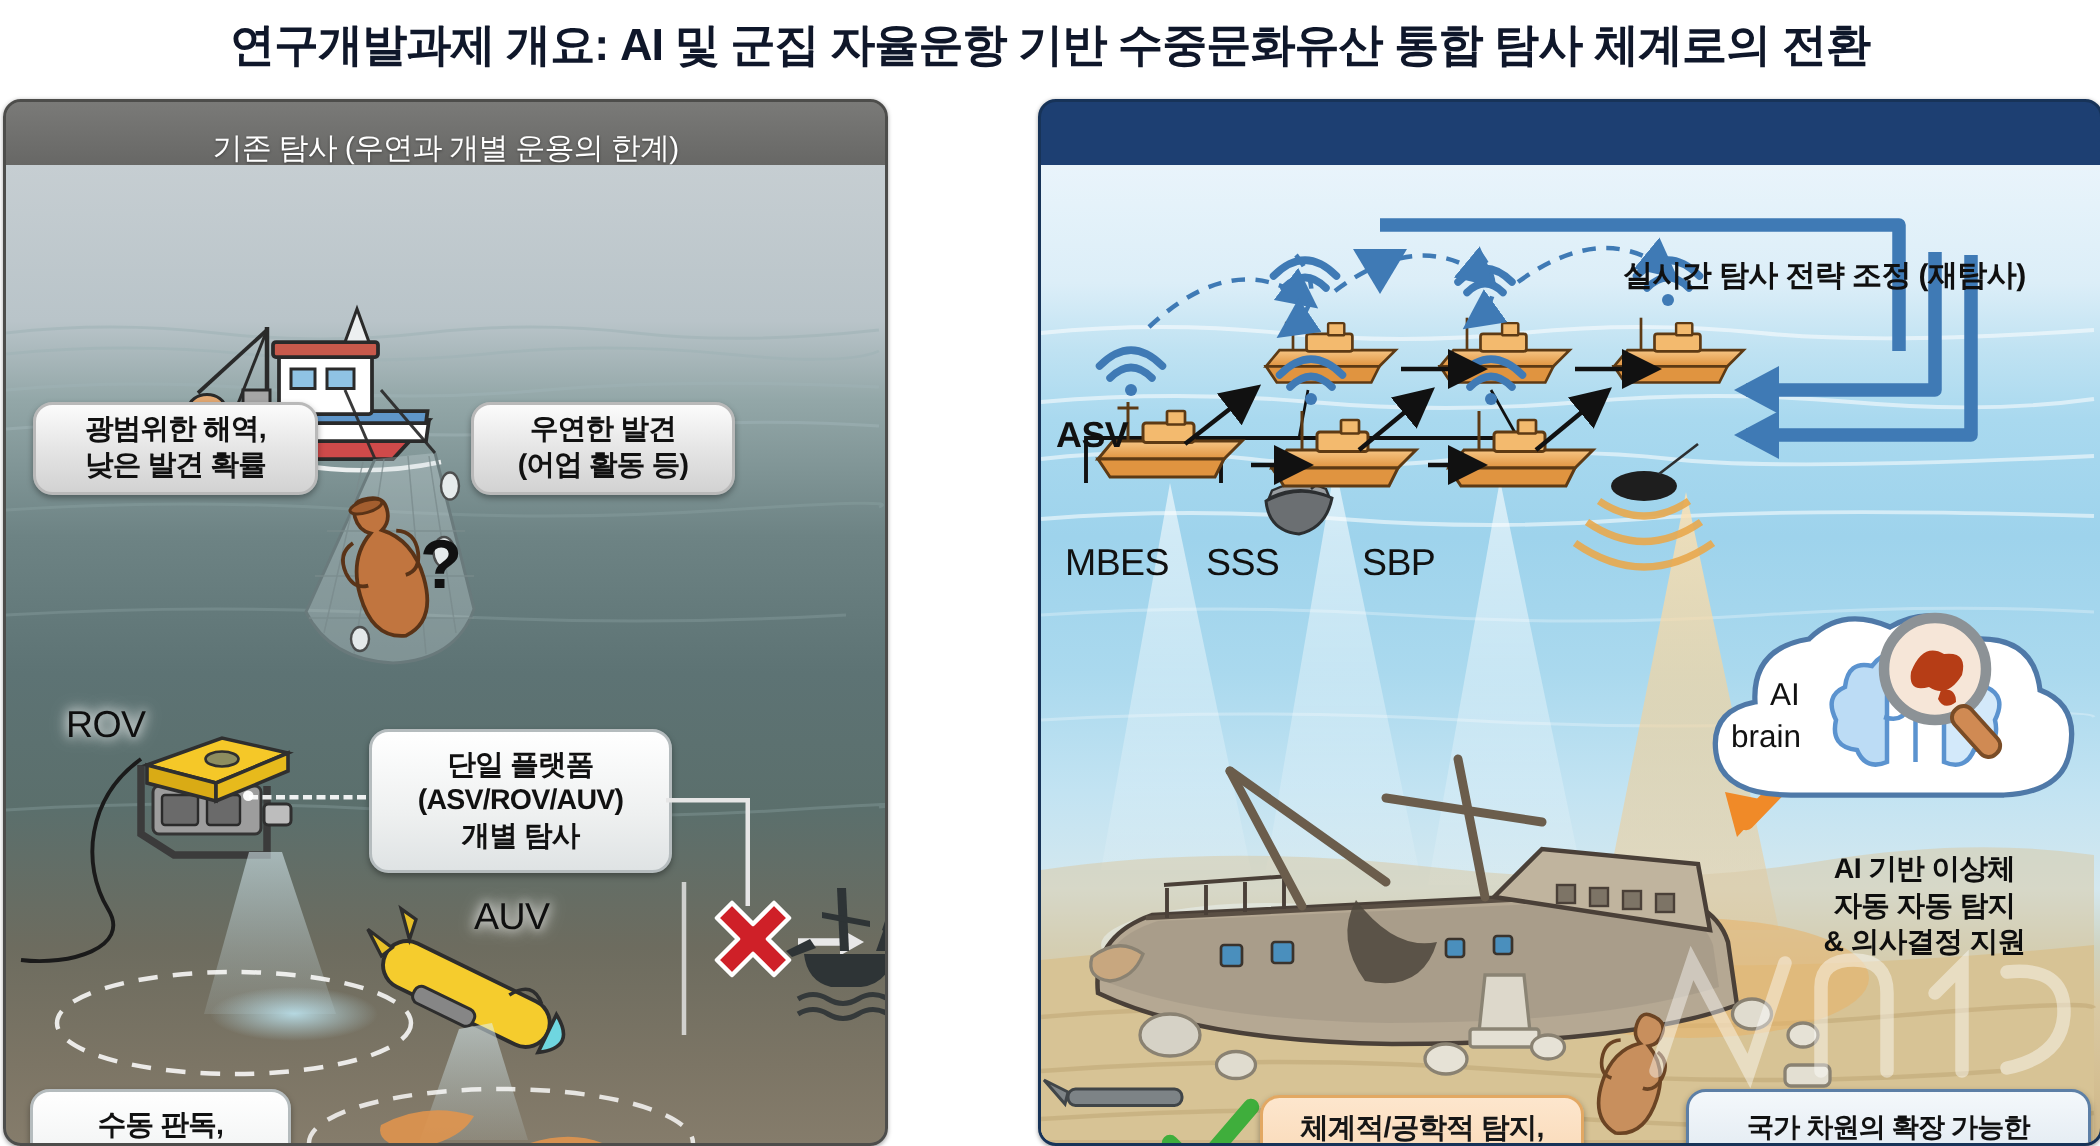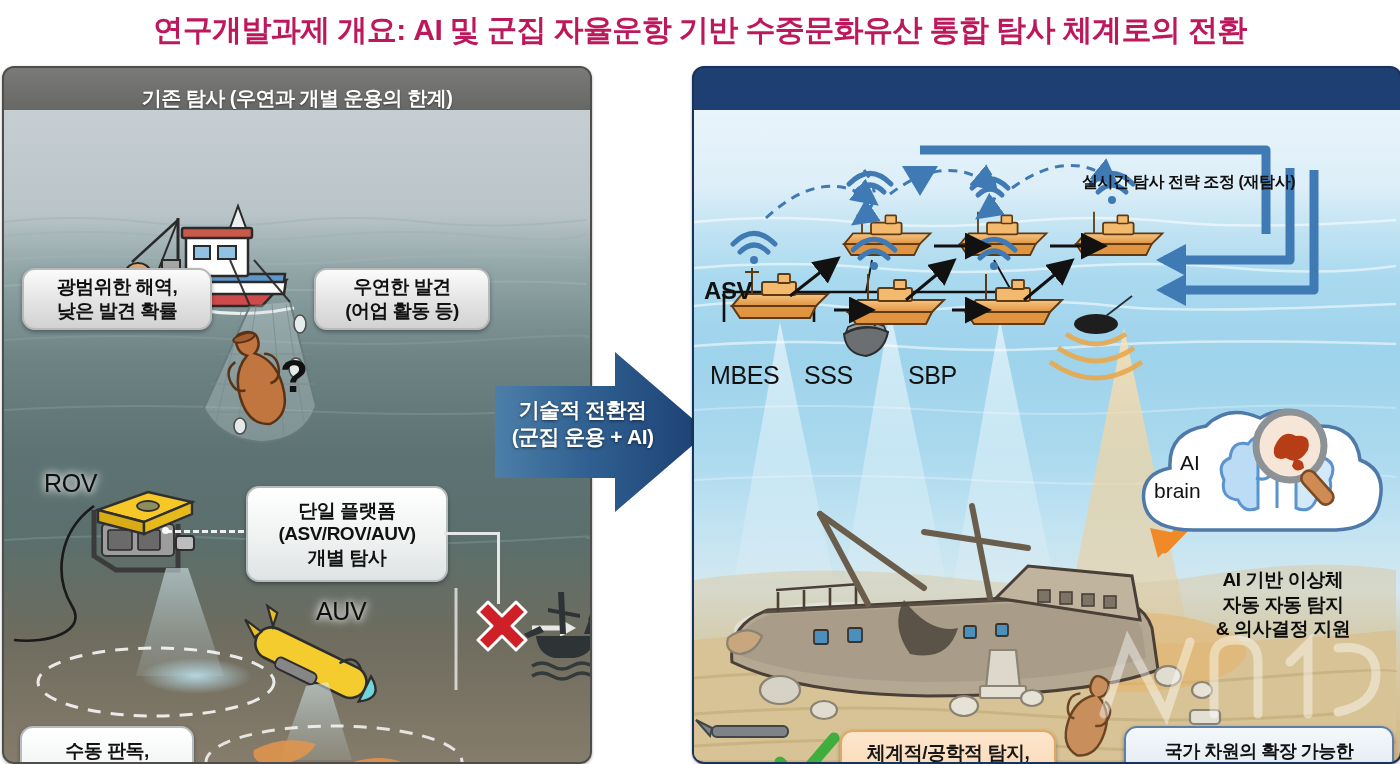--- a/index.html
+++ b/index.html
@@ -7,31 +7,31 @@
     width:1400px;height:764px;overflow:hidden;position:relative;
     font-family:"Liberation Sans","DejaVu Sans",sans-serif;
     -webkit-font-smoothing:antialiased;
   }
   #stage{position:relative;width:1400px;height:764px;background:#ffffff;}
 
   
   .page-title{
     position:absolute;left:0;top:4px;width:1400px;height:52px;
     display:flex;align-items:center;justify-content:center;
-    font-size:30px;font-weight:bold;color:#be185d;letter-spacing:-0.6px;
+    font-size:30px;font-weight:bold;color:#0f172a;letter-spacing:-0.6px;
     white-space:nowrap;
   }
 
   
   .panel{position:absolute;border-radius:12px;overflow:hidden;
          box-shadow:0 1px 3px rgba(0,0,0,.35);}
   .panel-head{
     position:absolute;left:0;top:0;width:100%;height:60px;
     display:flex;align-items:center;justify-content:center;
-    color:#fff;font-size:20px;font-weight:bold;letter-spacing:-0.5px;
+    color:#fff;font-size:20px;font-weight:normal;letter-spacing:-0.5px;
     white-space:nowrap;text-shadow:0 1px 2px rgba(0,0,0,.45);
   }
   .panel-body{position:absolute;left:0;top:42px;width:100%;bottom:0;overflow:hidden;}
 
   
   #panel-left{left:2px;top:66px;width:586px;height:694px;
     background:linear-gradient(#6f6f6d,#5d5d5b);border:2px solid #4d4d4b;}
   #panel-left .panel-head{background:linear-gradient(#7a7a78,#5f5f5d);}
   #left-body{background:
       linear-gradient(#c6ced2 0%,#b9c4c9 16%,#93a7a8 24%,#6d8384 38%,
@@ -272,34 +272,20 @@
       <div class="dotcap" style="left:158px;top:417px;"></div>
 
       <div style="position:absolute;left:440px;top:422px;width:56px;height:0;border-top:3px solid #e6e6e6;"></div>
       <div style="position:absolute;left:493px;top:422px;width:0;height:72px;border-left:3px solid #e6e6e6;"></div>
 
       <div class="lbl rov glow" style="left:40px;top:358px;">ROV</div>
       <div class="lbl auv glow" style="left:312px;top:486px;">AUV</div>
     </div>
   </div>
 
-  <div id="transition">
-    <svg width="215" height="160" viewBox="0 0 215 160">
-      <defs>
-        <linearGradient id="tgrad" x1="0" y1="0" x2="1" y2="0">
-          <stop offset="0%" stop-color="#4c7fa8"></stop>
-          <stop offset="45%" stop-color="#2f5f90"></stop>
-          <stop offset="100%" stop-color="#1d3f72"></stop>
-        </linearGradient>
-      </defs>
-      <path d="M0 34 L120 34 L120 0 L213 80 L120 160 L120 126 L0 126 Z" fill="url(#tgrad)"></path>
-    </svg>
-    <div class="trans-text">기술적 전환점
-(군집 운용 + AI)</div>
-  </div>
 
   <div class="panel" id="panel-right">
     <div class="panel-body" id="right-body">
 
       <svg width="702" height="650" viewBox="0 0 702 650" style="position:absolute;left:0;top:0;">
         <defs>
           <linearGradient id="beamBlue" x1="0" y1="0" x2="0" y2="1">
             <stop offset="0%" stop-color="#ffffff" stop-opacity=".75"></stop>
             <stop offset="100%" stop-color="#ffffff" stop-opacity=".12"></stop>
           </linearGradient>
@@ -582,21 +568,21 @@
         <text x="48" y="62" font-size="21" fill="#111" font-family="Liberation Sans, sans-serif">AI</text>
         <text x="22" y="90" font-size="21" fill="#111" font-family="Liberation Sans, sans-serif">brain</text>
       </svg>
 
       <svg width="64" height="58" viewBox="0 0 64 58" style="position:absolute;left:82px;top:624px;">
         <path d="M4 28 L22 46 L58 4" fill="none" stroke="#3fae3c" stroke-width="11" stroke-linecap="round" stroke-linejoin="round"></path>
       </svg>
 
       <div class="lbl asv" style="left:10px;top:166px;">ASV</div>
 
-      <div class="lbl" style="left:388px;top:62px;font-size:16px;white-space:nowrap;">실시간 탐사 전략 조정 (재탐사)</div>
+      <div class="lbl" style="left:388px;top:62px;font-size:20px;white-space:nowrap;">실시간 탐사 전략 조정 (재탐사)</div>
 
       <div class="lbl sensor" style="left:16px;top:250px;">MBES</div>
       <div class="lbl sensor" style="left:110px;top:250px;">SSS</div>
       <div class="lbl sensor" style="left:214px;top:250px;">SBP</div>
 
 
       <div class="lbl dark" style="left:486px;top:458px;width:206px;line-height:1.3;text-align:center;">AI 기반 이상체
 자동 자동 탐지
 &amp; 의사결정 지원</div>
 

